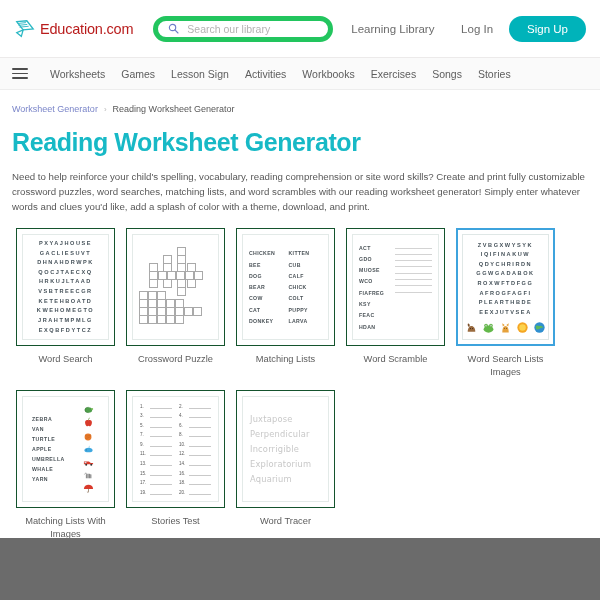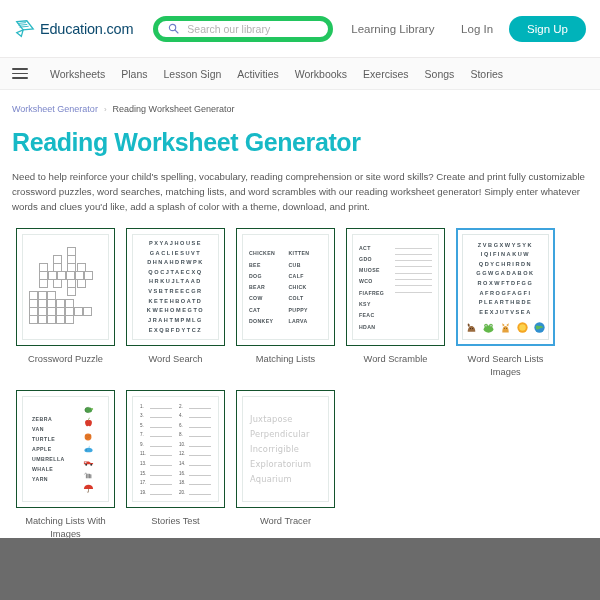--- a/index.html
+++ b/index.html
@@ -13,21 +13,21 @@
 
   
   .topbar {
     height:58px; background:#fff;
     display:flex; align-items:center;
     padding:0 14px;
     border-bottom:1px solid #eceaea;
   }
   .logo { display:flex; align-items:center; gap:4px; }
   .logo-mark { width:22px; height:22px; display:block; }
-  .logo-text { color:#0c4a6e; font-size:14.5px; letter-spacing:-0.2px; }
+  .logo-text { color:#b91c1c; font-size:14.5px; letter-spacing:-0.2px; }
 
   .searchbox {
     margin-left:20px;
     width:180px; height:26px;
     border:5px solid #22c55e; border-radius:14px;
     display:flex; align-items:center; gap:6px;
     padding:0 10px; background:#fff;
   }
   .search-ico { width:11px; height:11px; flex:none; }
   .search-input {
@@ -184,41 +184,61 @@
   </div>
 </div>
 
 <div class="navbar">
   <div class="hamburger">
     <span></span>
       <span></span>
       <span></span>
   </div>
   <div class="nav-item">Worksheets</div>
-  <div class="nav-item">Plans</div>
+  <div class="nav-item">Games</div>
   <div class="nav-item">Lesson Sign</div>
   <div class="nav-item">Activities</div>
   <div class="nav-item">Workbooks</div>
   <div class="nav-item">Exercises</div>
   <div class="nav-item">Songs</div>
   <div class="nav-item">Stories</div>
 </div>
 
 <div class="content">
 
   <div class="breadcrumb">
     <span class="crumb-link">Worksheet Generator</span>
     <span class="crumb-sep">›</span>
     <span class="crumb-cur">Reading Worksheet Generator</span>
   </div>
 
   <div class="page-title">Reading Worksheet Generator</div>
   <div class="intro">Need to help reinforce your child's spelling, vocabulary, reading comprehension or site word skills? Create and print fully customizable crossword puzzles, word searches, matching lists, and word scrambles with our reading worksheet generator! Simply enter whatever words and clues you'd like, add a splash of color with a theme, download, and print.</div>
 
   <div class="grid">
+
+    <div class="card-wrap">
+      <div class="card">
+        <div class="card-inner">
+          <div class="letters">
+            <div>PXYAJHOUSE</div>
+            <div>GACLIESUVT</div>
+            <div>DHNAHDRWPK</div>
+            <div>QOCJTAECXQ</div>
+            <div>HRKUJLTAAD</div>
+            <div>VSBTREECGR</div>
+            <div>KETEHBOATD</div>
+            <div>KWEHOMEGTO</div>
+            <div>JRAHTMPMLG</div>
+            <div>EXQBFDYTCZ</div>
+          </div>
+        </div>
+      </div>
+      <div class="card-label">Word Search</div>
+    </div>
 
     <div class="card-wrap">
       <div class="card">
         <div class="card-inner">
           <div class="cw">
             <i style="left:38px;top:4px;width:9px;height:9px"></i>
             <i style="left:38px;top:12px;width:9px;height:9px"></i>
             <i style="left:24px;top:12px;width:9px;height:9px"></i>
             <i style="left:10px;top:20px;width:9px;height:9px"></i>
             <i style="left:24px;top:20px;width:9px;height:9px"></i>
@@ -257,40 +277,20 @@
             <i style="left:36px;top:72px;width:9px;height:9px"></i>
           </div>
         </div>
       </div>
       <div class="card-label">Crossword Puzzle</div>
     </div>
 
     <div class="card-wrap">
       <div class="card">
         <div class="card-inner">
-          <div class="letters">
-            <div>PXYAJHOUSE</div>
-            <div>GACLIESUVT</div>
-            <div>DHNAHDRWPK</div>
-            <div>QOCJTAECXQ</div>
-            <div>HRKUJLTAAD</div>
-            <div>VSBTREECGR</div>
-            <div>KETEHBOATD</div>
-            <div>KWEHOMEGTO</div>
-            <div>JRAHTMPMLG</div>
-            <div>EXQBFDYTCZ</div>
-          </div>
-        </div>
-      </div>
-      <div class="card-label">Word Search</div>
-    </div>
-
-    <div class="card-wrap">
-      <div class="card">
-        <div class="card-inner">
           <div class="mlist">
             <div class="mcol">
               <span>CHICKEN</span>
               <span>BEE</span>
               <span>DOG</span>
               <span>BEAR</span>
               <span>COW</span>
               <span>CAT</span>
               <span>DONKEY</span>
             </div>

